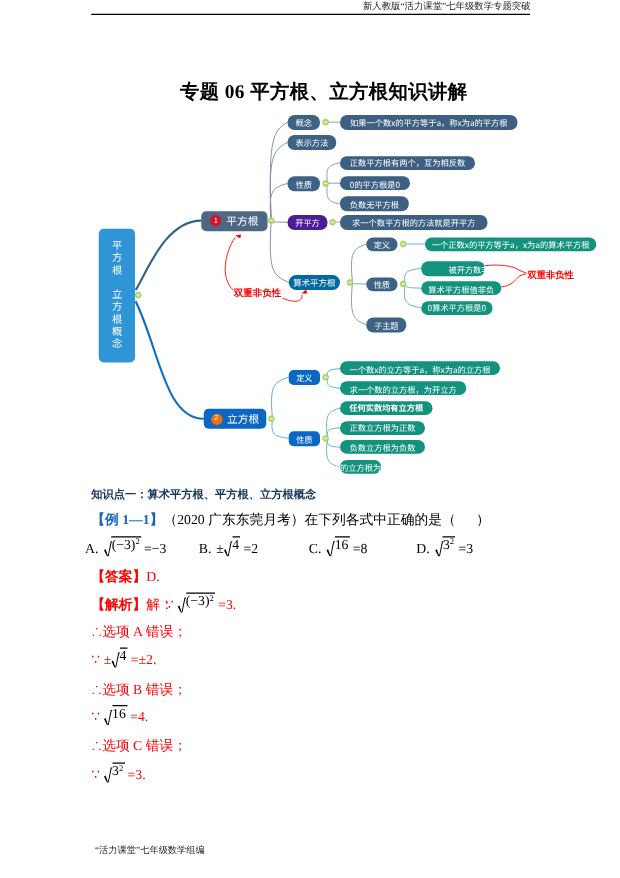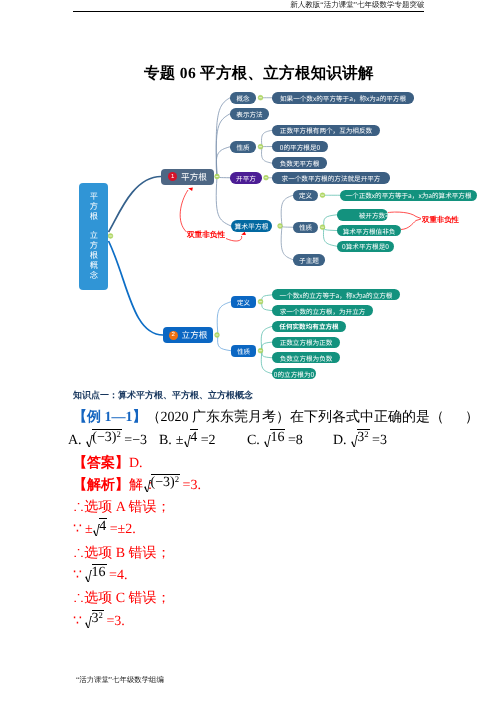--- a/index.html
+++ b/index.html
@@ -21,21 +21,21 @@
         display:flex;align-items:center;justify-content:center;
         font-family:"Noto Sans CJK SC","Liberation Sans",sans-serif;}
   .vtxt{writing-mode:vertical-rl;text-orientation:upright;}
   .badge{display:inline-flex;align-items:center;justify-content:center;
          border-radius:50%;color:#fff;font-family:"Liberation Sans",sans-serif;}
   .annot{position:absolute;color:#ff0000;font-weight:bold;
          font-family:Liberation Mono, monospace;white-space:nowrap;}
 
   
   .kp{position:absolute;font-weight:bold;font-size:9px;white-space:nowrap;}
-  .ln{position:absolute;font-size:14px;color:#000;white-space:nowrap;}
+  .ln{position:absolute;font-size:11px;color:#000;white-space:nowrap;}
   .red{color:#ff0000;}
   sup{font-size:.62em;vertical-align:.5em;line-height:0;}
   .rad{display:inline-block;white-space:nowrap;position:relative;}
   .rsvg{display:inline-block;vertical-align:-3.0px;margin-right:-0.4px;}
   .rpre{margin-right:0px;}
   .rover{border-top:1px solid currentColor;display:inline-block;padding:0 1px 0 0;
          position:relative;top:-2.2px;}
   .okey{font-style:normal;margin-right:4px;}
   .orhs{margin-left:2.5px;}
   .lead{margin-right:3px;}
@@ -206,21 +206,21 @@
         </div>
         <div class="node" style="left: 272px; top: 320.8px; width: 74px; height: 11.2px; font-size: 6.6px; background: rgb(19, 146, 126); border-radius: 5.6px; font-weight: bold;">
           <span>任何实数均有立方根</span>
         </div>
         <div class="node" style="left: 272px; top: 336.5px; width: 68px; height: 11.2px; font-size: 6.6px; background: rgb(19, 146, 126); border-radius: 5.6px;">
           <span>正数立方根为正数</span>
         </div>
         <div class="node" style="left: 272px; top: 352.2px; width: 68px; height: 11.2px; font-size: 6.6px; background: rgb(19, 146, 126); border-radius: 5.6px;">
           <span>负数立方根为负数</span>
         </div>
-        <div class="node" style="left: 272px; top: 368px; width: 44px; height: 11.2px; font-size: 6.6px; background: rgb(19, 146, 126); border-radius: 5.6px;">
+        <div class="node" style="left: 272px; top: 368px; width: 33px; height: 11.2px; font-size: 6.6px; background: rgb(19, 146, 126); border-radius: 5.6px;">
           <span>0的立方根为0</span>
         </div>
       </div>
   <div class="annot" style="left: 187px; top: 230.5px; font-size: 7.6px;">双重非负性</div>
       <div class="annot" style="left: 422px; top: 216px; font-size: 7.4px;">双重非负性</div>
     </div>
 
   <div id="body-text">
       <div class="kp" style="left: 73px; top: 389px; color: rgb(23, 54, 93);">知识点一：算术平方根、平方根、立方根概念</div>
       <div class="ln" style="left: 73px; top: 409.3px;"><span style="color: rgb(21, 101, 192); font-weight: bold;">【例 1—1】</span><span>（2020 广东东莞月考）</span><span>在下列各式中正确的是（&nbsp;&nbsp;&nbsp;&nbsp;&nbsp;&nbsp;）</span></div>

